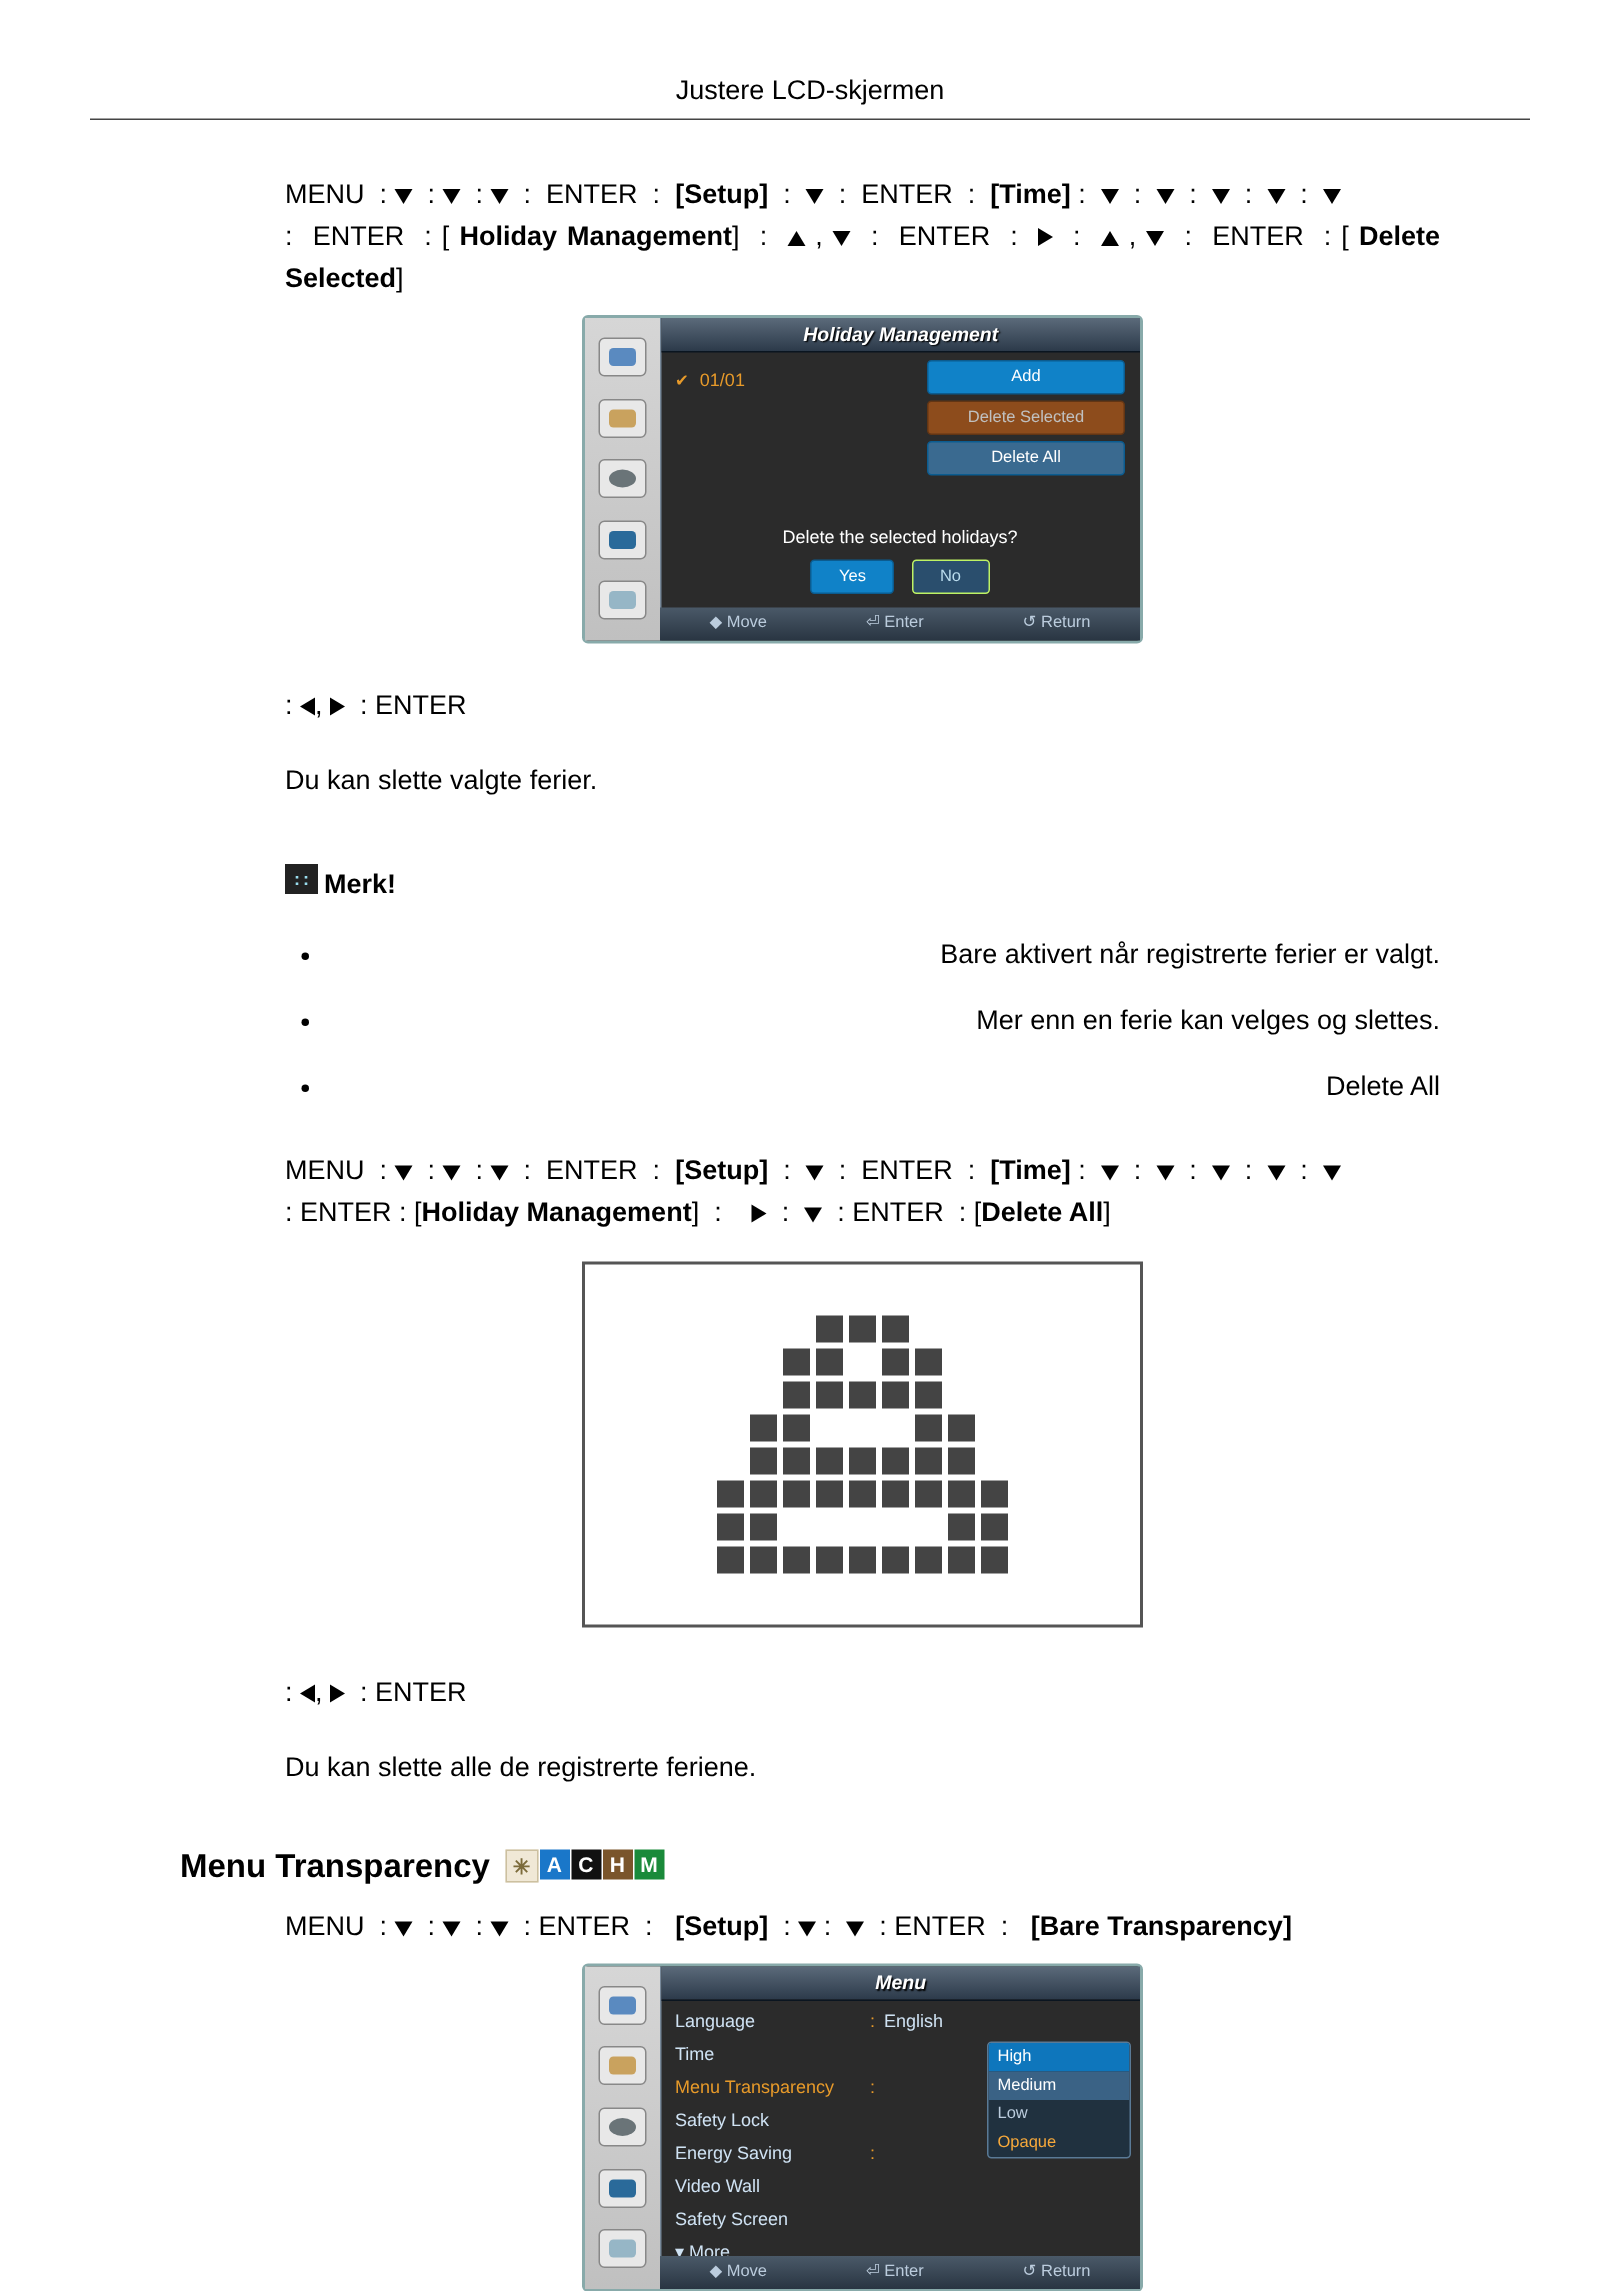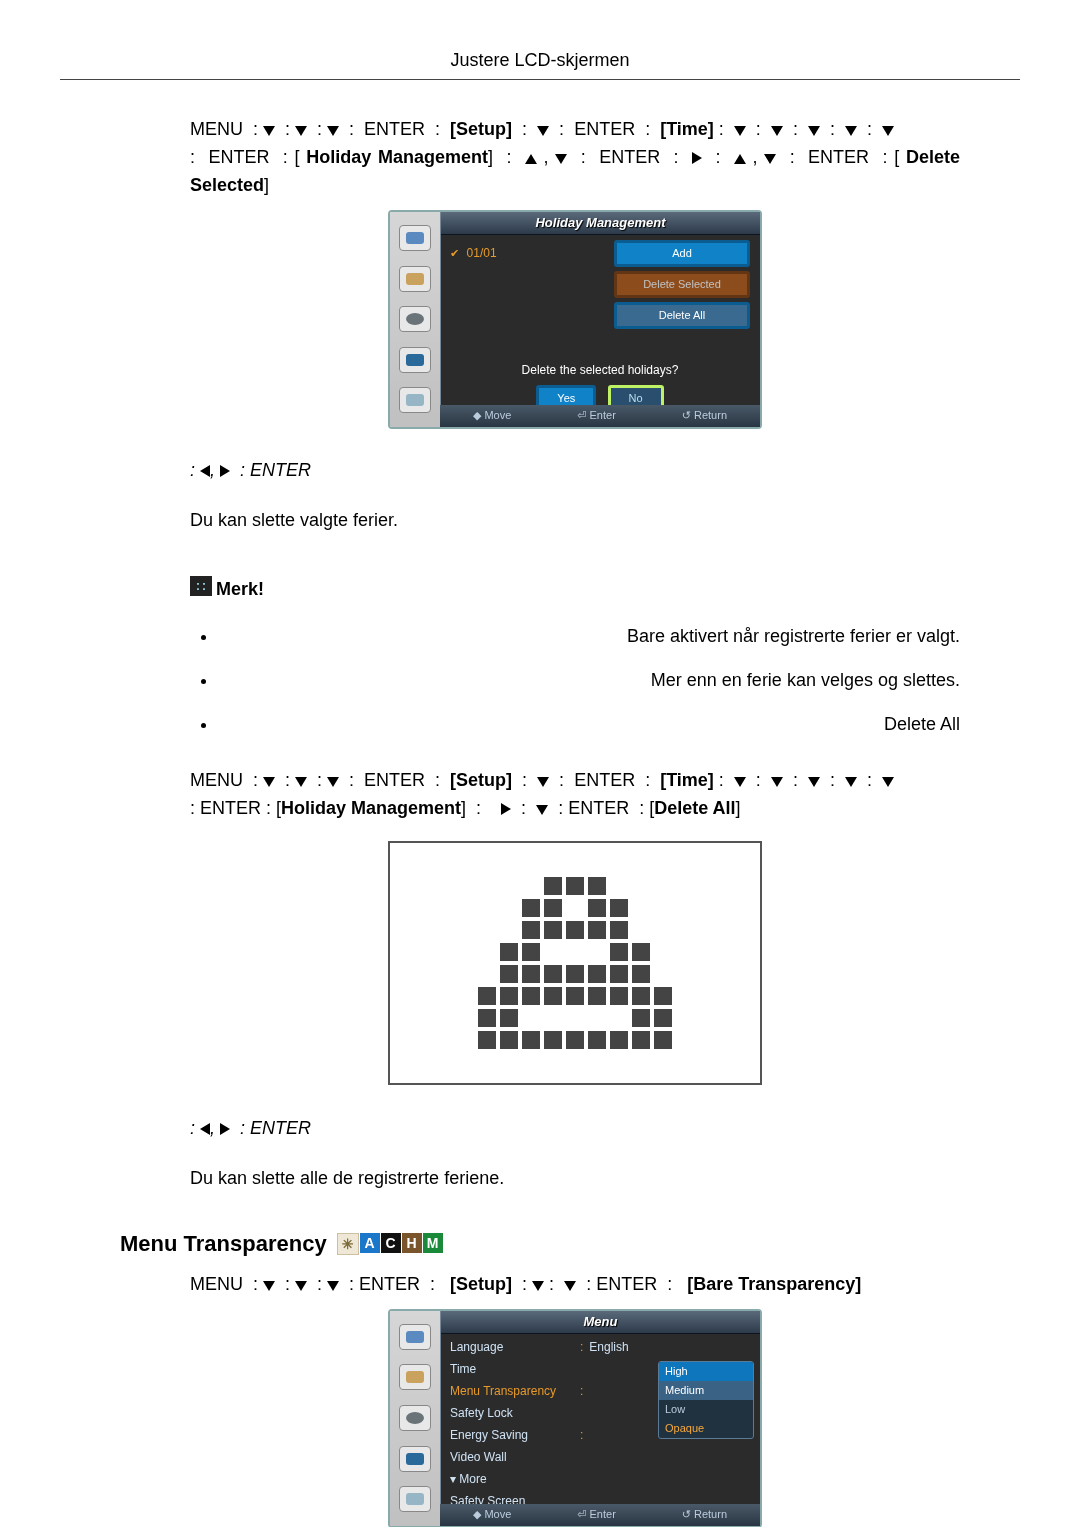--- a/index.html
+++ b/index.html
@@ -103,21 +103,21 @@
     font-size: 11px;
     color: #bcd;
   }
   .osd .content {
     position: absolute;
     left: 50px; right: 0; top: 22px; bottom: 22px;
     padding: 6px 10px;
   }
   .osd .btn {
     display: inline-block;
-    border: 3px solid #bef264;
+    border: 1px solid #bef264;
     border-radius: 3px;
     padding: 2px 10px;
     font-size: 11px;
     background: #2a4e6d;
     color: #bde;
   }
   .osd .btn.sel { background: #1082c8; color: #fff; border-color: #0b5c90; }
   .osd .btn.red { background: #b75b16; color: #fff; border-color: #7a3a0b; }
 
   
@@ -208,21 +208,21 @@
     color: #fff;
     font-weight: bold;
     font-size: 14px;
   }
   .chipP { background: #f0e8d6; color: #7c6b3b; border:1px solid #ccc0a0; }
   .chipA { background: #1a77c9; }
   .chipC { background: #111; }
   .chipH { background: #7a552b; }
   .chipM { background: #1a8a3a; }
 
-  .action-line { margin: 26px 0 22px 0; font-style: italic; }
+  .action-line { margin: 26px 0 22px 0; }
   .plain-text { margin: 18px 0; }
 
   
   .ico.i1::after{content:"";position:absolute;inset:6px;background:#5a8ac0;border-radius:3px;}
   .ico.i2::after{content:"";position:absolute;inset:6px;background:#c9a25e;border-radius:3px;}
   .ico.i3::after{content:"";position:absolute;inset:6px;background:#6a7478;border-radius:50%;}
   .ico.i4::after{content:"";position:absolute;inset:6px;background:#2a6a9a;border-radius:3px;}
   .ico.i5::after{content:"";position:absolute;inset:6px;background:#96b6c6;border-radius:3px;}
 </style>
 </head>
@@ -475,24 +475,24 @@
           <span class="label">Safety Lock</span>
         </div>
         <div class="setup-row">
           <span class="label">Energy Saving</span>
             <span class="colon">:</span>
         </div>
         <div class="setup-row">
           <span class="label">Video Wall</span>
         </div>
         <div class="setup-row">
+          <span class="label">Safety Screen</span>
+        </div>
+        <div class="setup-row">
           <span style="color:#cfe2f3;">▾ <span>More</span></span>
-        </div>
-        <div class="setup-row">
-          <span class="label">Safety Screen</span>
         </div>
 
         <div class="setup-dropdown">
           <div class="sel1">High</div>
           <div class="sel2">Medium</div>
           <div>Low</div>
           <div class="cur">Opaque</div>
         </div>
       </div>
       <div class="footer">

